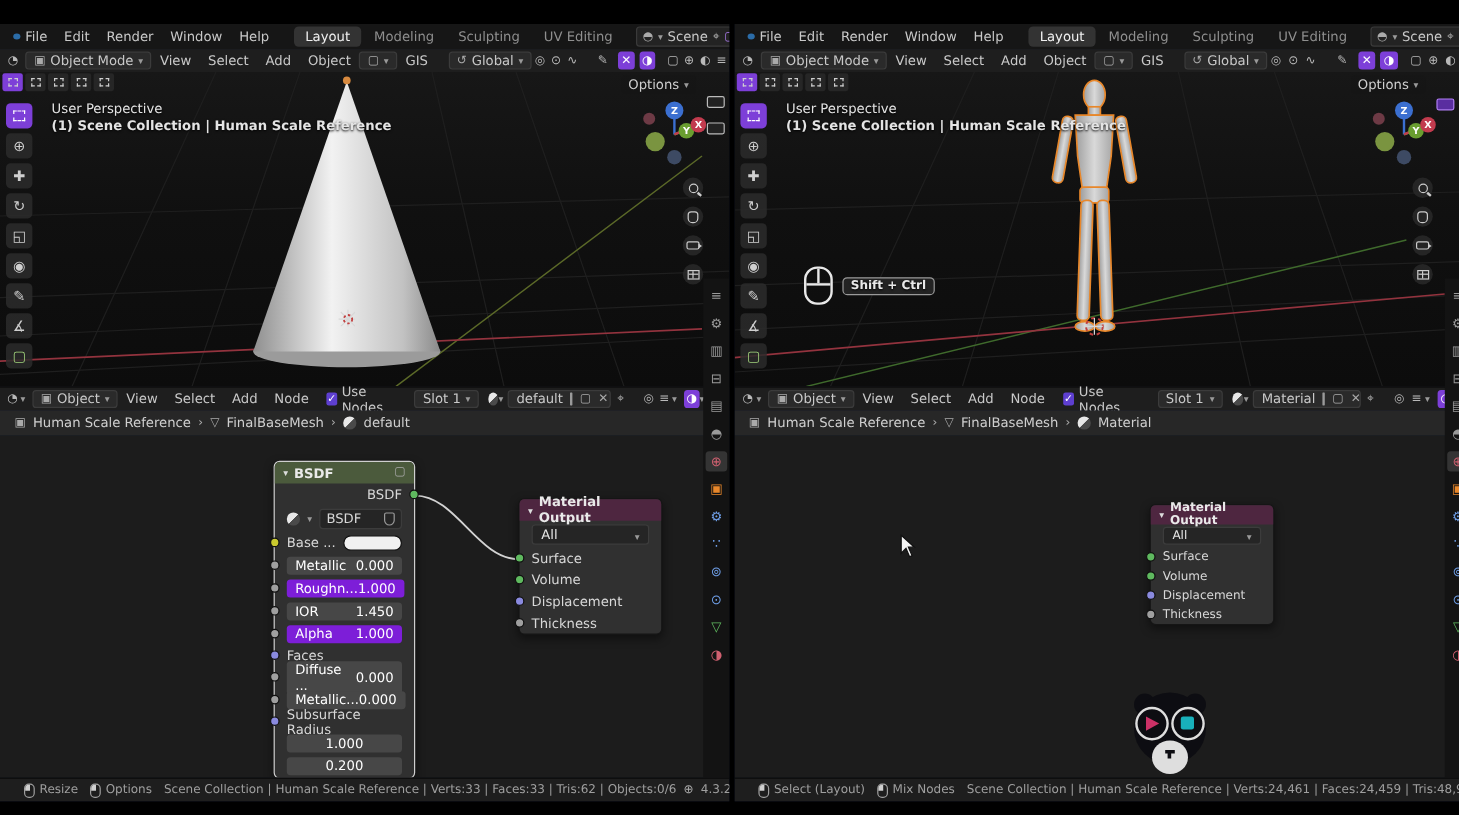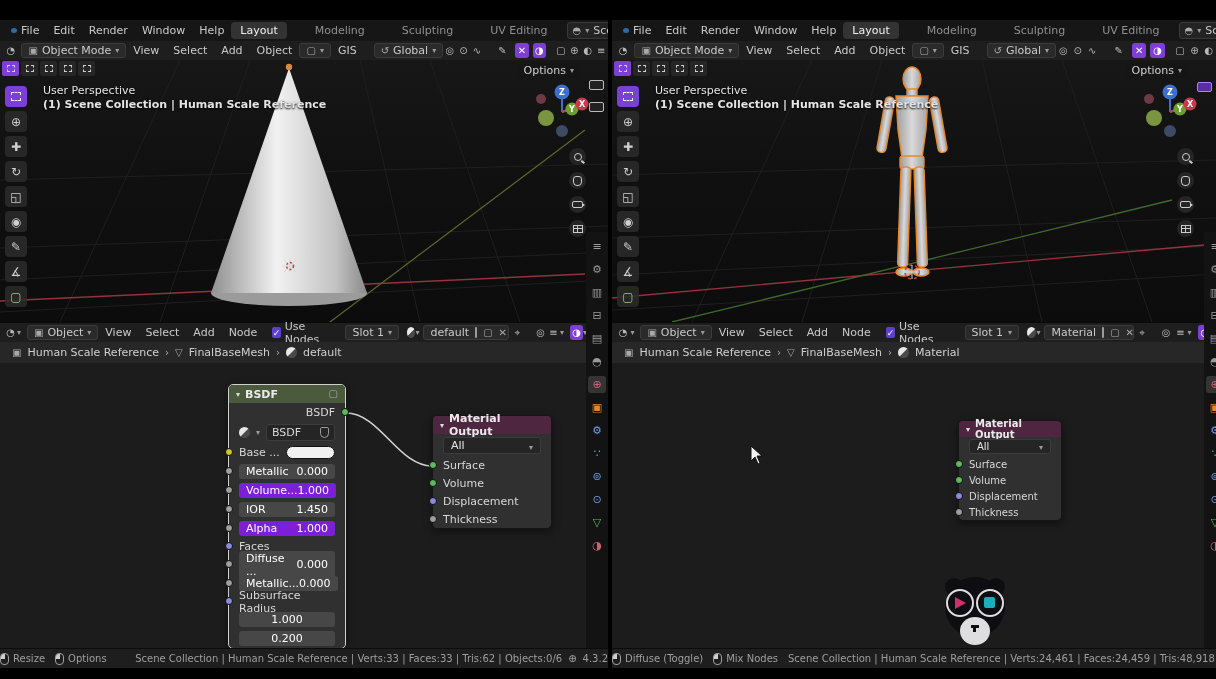--- a/index.html
+++ b/index.html
@@ -9,21 +9,21 @@
 
   .win { position:absolute; top:0; height:668px; background:#0f172a; overflow:hidden; }
 
   
   .menubar { position:absolute; left:0; right:0; top:20px; height:21px; background:#161616;
     display:flex; align-items:center; font-size:11px; color:#c9c9c9; }
   .logo { width:13px; height:13px; border-radius:50%; background:#e87d24; margin:0 6px 0 8px;
     position:relative; }
   .logo:before{content:""; position:absolute; left:3px; top:4px; width:6px; height:5px; border-radius:50%; background:#2b6ca8;}
   .mi { padding:0 7px; white-space:nowrap; }
-  .tabs { display:flex; gap:19px; }
+  .tabs { display:flex; margin-left:14px; gap:2px; }
   .tab { padding:2px 9px; border-radius:4px; color:#8f8f8f; white-space:nowrap; }
   .tab.active { background:#333; color:#f0f0f0; }
   .widget { display:flex; align-items:center; gap:4px; background:#232323; border:1px solid #3a3a3a;
     border-radius:3px; padding:1px 5px; margin-left:10px; white-space:nowrap; }
   .chev { font-size:8px; color:#9a9a9a; }
   .ic { font-size:10px; color:#aaa; line-height:1; }
   .ic.purple { color:#b07ef5; }
 
   
   .toolbar { position:absolute; left:0; right:0; top:41px; height:19px; background:#1e1e1e;
@@ -110,21 +110,21 @@
   .sock.gr { background:#9f9f9f; } .sock.v { background:#8a8adf; }
   .swatch { flex:1; height:13px; background:#f1f1f1; border-radius:7px; border:1px solid #111; }
   .shaderbox { flex:1; display:flex; align-items:center; gap:5px; background:#252525;
     border:1px solid #3c3c3c; border-radius:3px; padding:1px 5px; }
   .shield { width:9px; height:11px; border:1.5px solid #9a9a9a; border-radius:2px 2px 5px 5px; }
   .dropdown { flex:1; display:flex; justify-content:space-between; align-items:flex-end;
     background:#252525; border:1px solid #3c3c3c; border-radius:3px; padding:1px 7px; color:#e6e6e6; }
 
   
   .status { position:absolute; left:0; right:0; top:648px; height:20px; background:#1e1e1e;
-    display:flex; align-items:center; font-size:10px; color:#9f9f9f; padding:0 0; gap:10px;
+    display:flex; align-items:center; font-size:10px; color:#9f9f9f; padding:0 20px; gap:10px;
     border-top:1px solid #0c0c0c; white-space:nowrap; }
   .msmall { width:9px; height:12px; border:1px solid #9f9f9f; border-radius:4px; position:relative; flex:none; }
   .msmall:before { content:""; position:absolute; left:0px; top:0px; width:4px; height:5px;
     background:#cfcfcf; border-radius:3px 0 0 0; }
   .stats { margin-left:auto; display:flex; align-items:center; gap:6px; }
 
   
   .props { position:absolute; right:0; top:232px; height:416px; background:#131313; z-index:6;
     display:flex; flex-direction:column; align-items:center; padding-top:6px; gap:6px; overflow:hidden; }
   .pic { width:18px; height:17px; border-radius:3px; display:flex; align-items:center;
@@ -397,21 +397,21 @@
       <div class="nrow">
         <span class="sock l gr"></span>
         <span class="fld">
           <span>Metallic</span>
           <span>0.000</span>
         </span>
       </div>
       <div class="nrow">
         <span class="sock l gr"></span>
         <span class="fld purple">
-          <span>Volume...</span>
+          <span>Roughn...</span>
           <span>1.000</span>
         </span>
       </div>
       <div class="nrow">
         <span class="sock l gr"></span>
         <span class="fld">
           <span>IOR</span>
           <span>1.450</span>
         </span>
       </div>
@@ -675,20 +675,24 @@
             <span class="handic"></span>
           </span>
       <span class="sic">
             <span class="camic"></span>
           </span>
       <span class="sic">
             <span class="gridic"></span>
           </span>
     </div>
     <span class="cams purple" style="top:22px"></span>
+    <div class="mousehint" style="left:58px;top:162px;display:flex;align-items:center;gap:8px">
+      <div class="mouseicon"></div>
+      <span class="keylabel">Shift + Ctrl</span>
+    </div>
   </div>
 
   <div class="nodehdr">
     <span class="iconbtn" style="margin-left:4px">◔</span>
     <span class="chev">▾</span>
     <span class="tbox" style="margin-left:6px">
       <span class="ic">▣</span>
       <span>Object</span>
       <span class="chev">▾</span>
     </span>
@@ -777,21 +781,21 @@
     <span class="pic" style="color:#6f9fe8">∵</span>
     <span class="pic" style="color:#6f9fe8">⊚</span>
     <span class="pic" style="color:#6f9fe8">⊙</span>
     <span class="pic" style="color:#5fb95f">▽</span>
     <span class="pic" style="color:#d06070">◑</span>
   </div>
 
   <div class="status">
     <span style="display:flex;align-items:center;gap:4px">
       <span class="msmall"></span>
-      <span>Diffuse (Toggle)</span>
+      <span>Select (Layout)</span>
     </span>
     <span style="display:flex;align-items:center;gap:4px">
       <span class="msmall"></span>
       <span>Mix Nodes</span>
     </span>
     <span class="stats">
       <span>Scene Collection | Human Scale Reference | Verts:24,461 | Faces:24,459 | Tris:48,918 | Objects:1/1</span>
 
     </span>
   </div>

